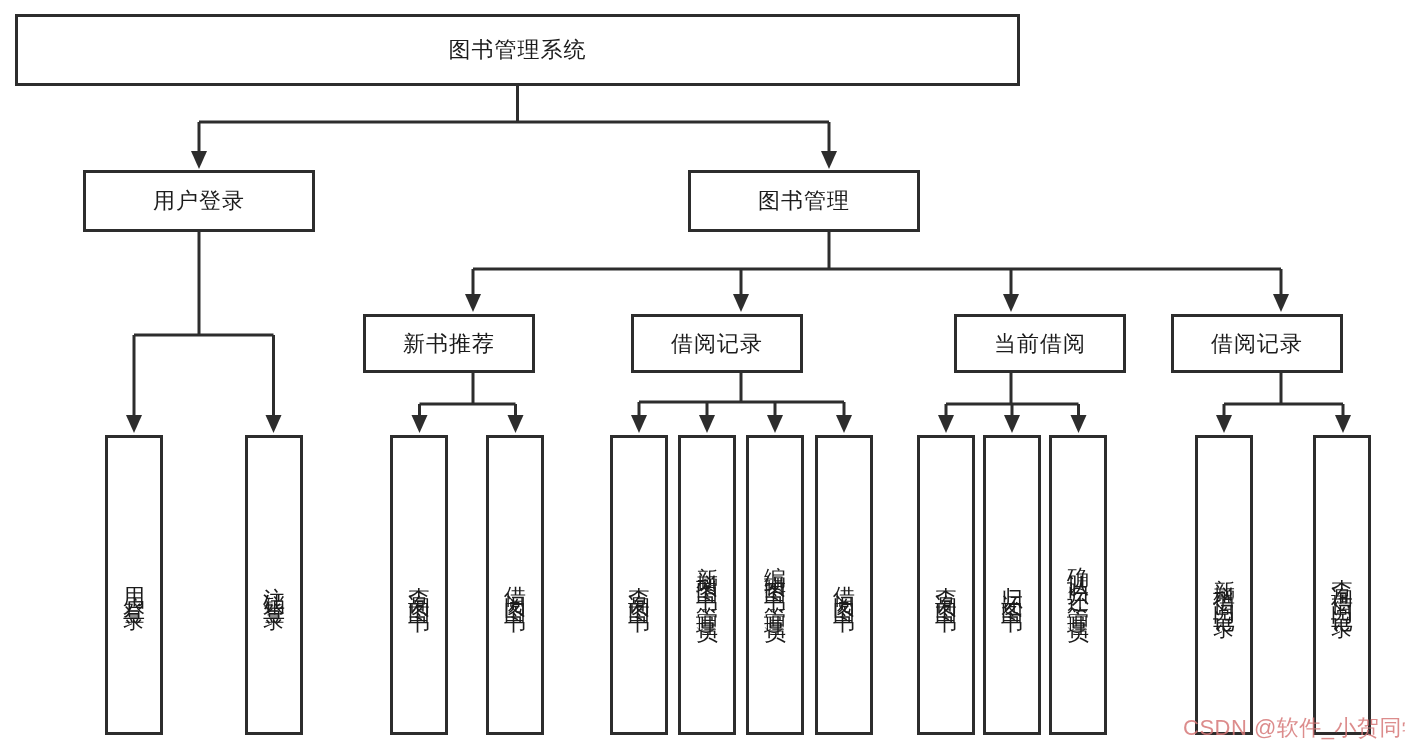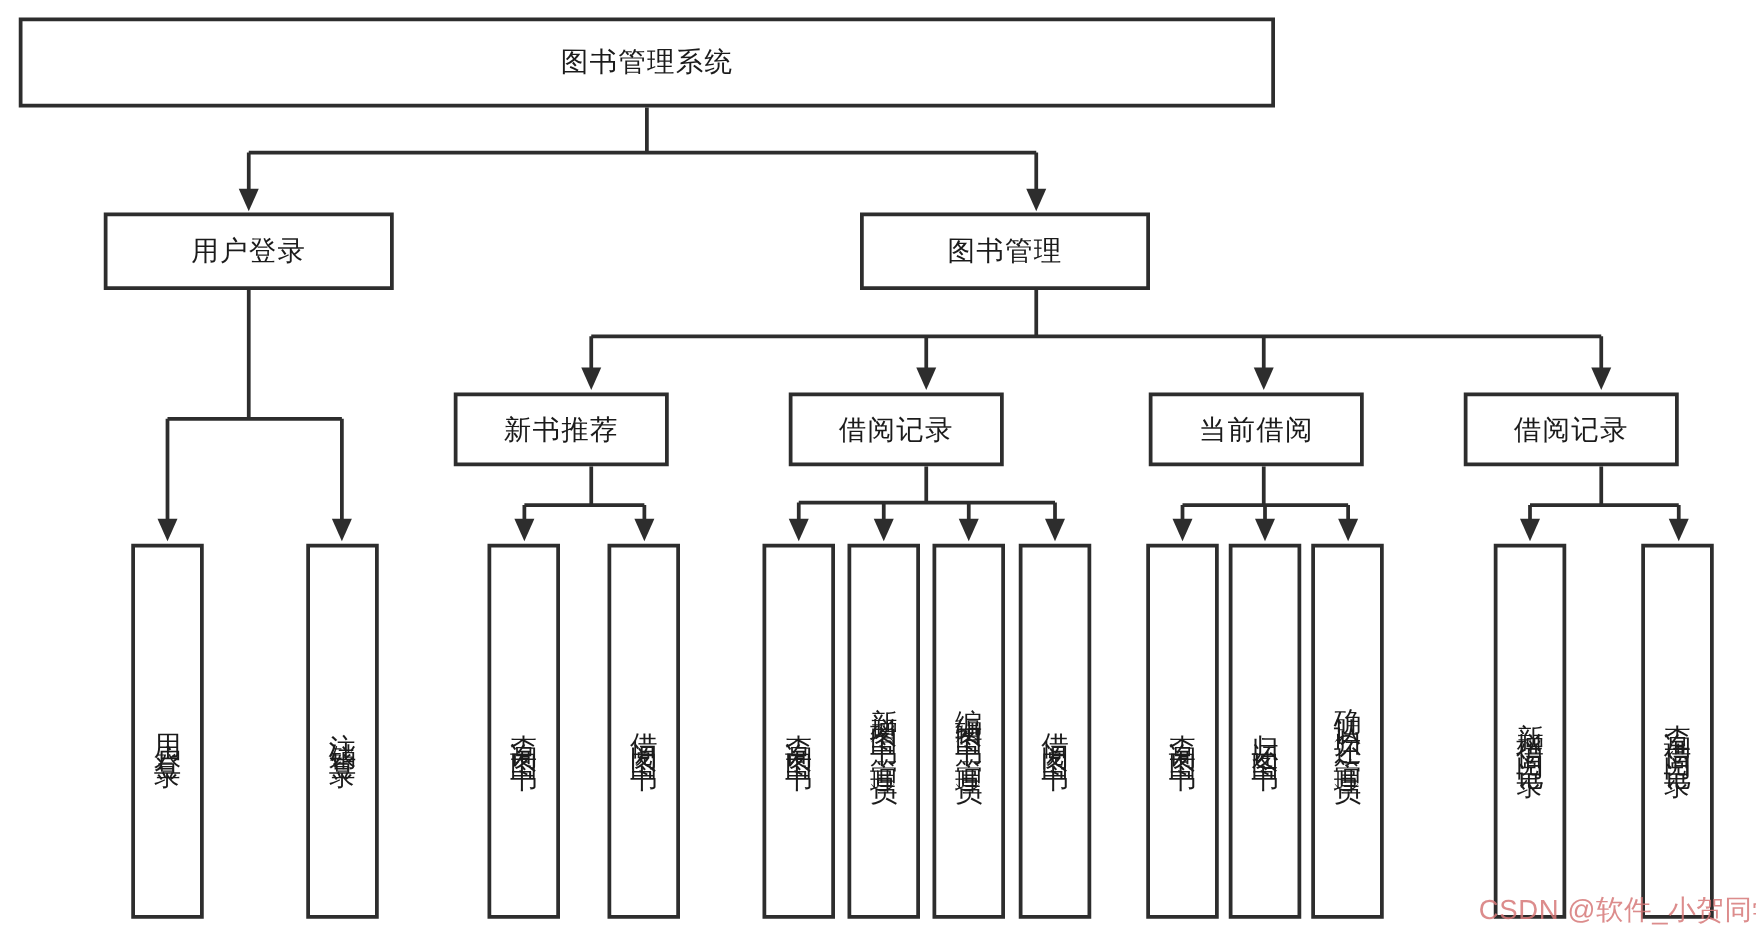--- a/index.html
+++ b/index.html
@@ -161,21 +161,21 @@
   <div class="node h lvl2" style="left:688px;">
     <span>图书管理</span>
   </div>
 
   <div class="node h lvl3" style="left:363px;">
     <span>新书推荐</span>
   </div>
   <div class="node h lvl3" style="left:631px;">
     <span>借阅记录</span>
   </div>
-  <div class="node h lvl3" style="left:919px;">
+  <div class="node h lvl3" style="left:954px;">
     <span>当前借阅</span>
   </div>
   <div class="node h lvl3" style="left:1171px;">
     <span>借阅记录</span>
   </div>
 
   <div class="node leaf" style="left:105px;">
     <span class="vtext">用户登录</span>
   </div>
   <div class="node leaf" style="left:245px;">

